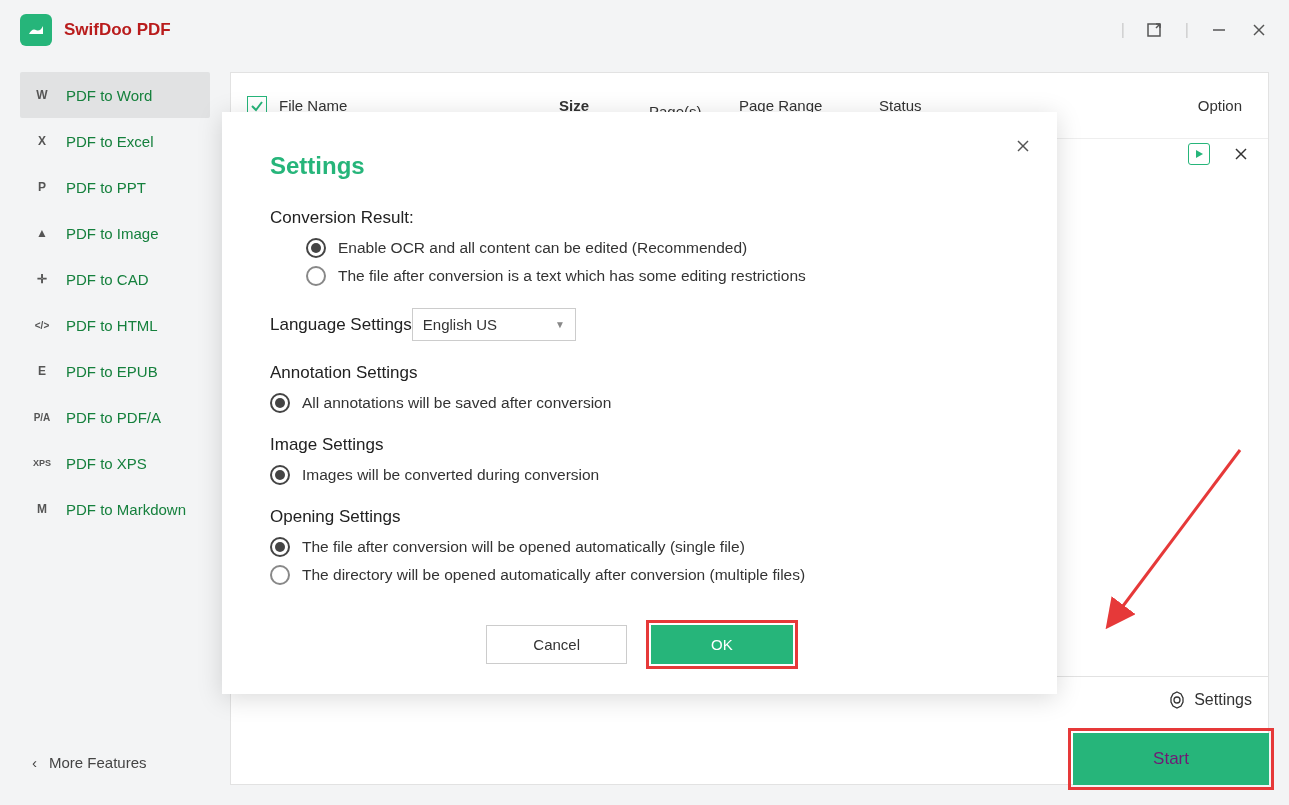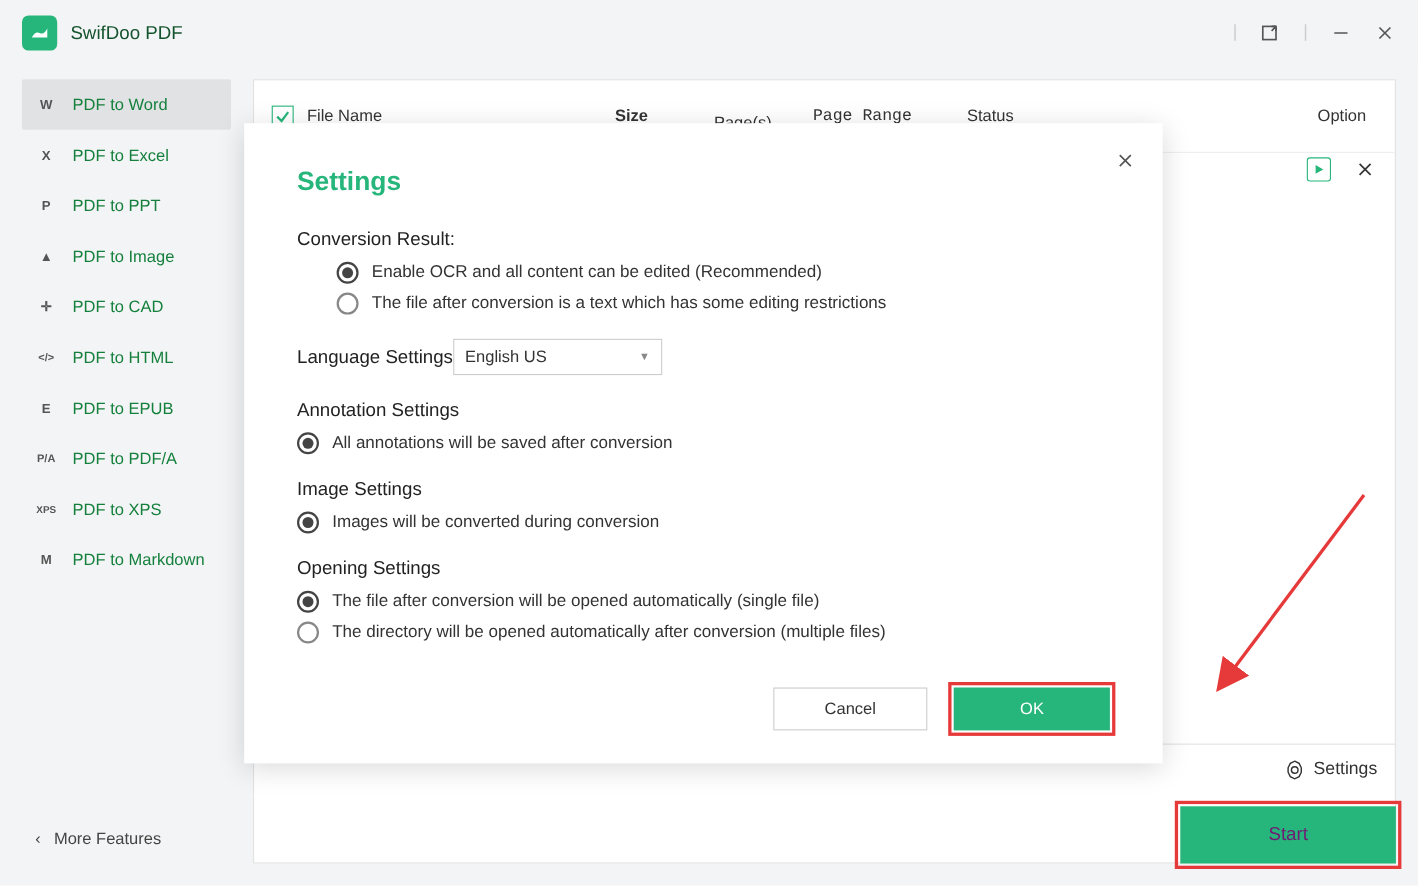--- a/index.html
+++ b/index.html
@@ -2,21 +2,21 @@
 <html><head>
 <meta charset="utf-8">
 <style>
 * { margin: 0; padding: 0; box-sizing: border-box; font-family: -apple-system, BlinkMacSystemFont, "Segoe UI", Arial, sans-serif; }
 body { background: #f3f4f5; width: 1289px; height: 805px; overflow: hidden; position: relative; }
 
 
 .titlebar { height: 60px; display: flex; align-items: center; padding: 0 20px; background: #f3f4f5; }
 .logo { width: 32px; height: 32px; background: #26b57a; border-radius: 6px; display: flex; align-items: center; justify-content: center; margin-right: 12px; }
 .logo svg { fill: white; }
-.app-title { font-size: 17px; color: #14532d; font-weight: 400; }
+.app-title { font-size: 17px; color: #b91c1c; font-weight: 700; }
 .titlebar-right { margin-left: auto; display: flex; align-items: center; gap: 20px; }
 .titlebar-icon { width: 20px; height: 20px; cursor: pointer; display: flex; align-items: center; justify-content: center; color: #555; }
 .titlebar-sep { color: #ccc; }
 
 
 .main { display: flex; height: calc(100% - 60px); padding: 12px 20px 20px 20px; gap: 20px; }
 .sidebar { width: 190px; display: flex; flex-direction: column; }
 .sidebar-item { display: flex; align-items: center; padding: 14px 12px; cursor: pointer; border-radius: 2px; gap: 14px; }
 .sidebar-item.active { background: #e1e2e3; }
 .sidebar-icon { width: 20px; height: 18px; font-size: 12px; color: #555; display: flex; align-items: center; justify-content: center; font-weight: 600; }
@@ -25,21 +25,21 @@
 .more-features { display: flex; align-items: center; gap: 12px; padding: 14px 12px; cursor: pointer; font-size: 15px; color: #444; }
 
 
 .content { flex: 1; display: flex; flex-direction: column; background: white; border: 1px solid #e2e2e2; position: relative; }
 .table-header { display: flex; align-items: center; padding: 18px 16px; border-bottom: 1px solid #eee; font-size: 15px; color: #333; }
 .th-check { width: 20px; height: 20px; border: 1.5px solid #26b57a; display:flex; align-items:center; justify-content:center; margin-right: 12px; }
 .th-check svg { stroke: #26b57a; }
 .th-filename { flex: 0 0 280px; }
 .th-size { flex: 0 0 90px; font-weight: bold; }
 .th-pages { flex: 0 0 90px; margin-top: 12px; }
-.th-range { flex: 0 0 140px; font-family: Liberation Mono, monospace; }
+.th-range { flex: 0 0 140px; }
 .th-status { flex: 0 0 100px; }
 .th-option { margin-left: auto; padding-right: 10px; }
 
 .row-icons { position: absolute; right: 16px; top: 70px; display: flex; gap: 20px; align-items: center; }
 .row-icon { width: 22px; height: 22px; cursor: pointer; display:flex; align-items:center; justify-content:center; }
 
 
 .bottombar { position: absolute; left: 230px; right: 20px; bottom: 20px; display: flex; flex-direction: column; gap: 10px; }
 .settings-row { display: flex; align-items: center; padding: 14px 16px; border: 1px solid #e2e2e2; border-bottom: none; background: white; }
 .settings-link { margin-left: auto; display: flex; align-items: center; gap: 8px; font-size: 16px; color: #333; cursor: pointer; }
@@ -52,22 +52,22 @@
 .modal { position: absolute; left: 222px; top: 112px; width: 835px; background: white; box-shadow: 0 4px 24px rgba(0,0,0,0.15); padding: 40px 48px 30px 48px; pointer-events: auto; }
 .modal-close { position: absolute; top: 24px; right: 24px; cursor: pointer; width: 20px; height: 20px; display:flex;align-items:center;justify-content:center; color:#555;}
 .modal-title { color: #26b57a; font-size: 24px; font-weight: 600; margin-bottom: 28px; }
 .section-title { font-size: 17px; font-weight: 400; color: #222; margin-top: 22px; margin-bottom: 10px; }
 .radio-row { display: flex; align-items: center; gap: 12px; margin: 8px 0 8px 36px; font-size: 15.5px; color: #333; cursor: pointer; }
 .radio-row.tight { margin-left: 0; }
 .radio { width: 20px; height: 20px; border: 2px solid #888; border-radius: 50%; display: flex; align-items: center; justify-content: center; flex-shrink: 0; }
 .radio.checked { border-color: #444; }
 .radio.checked::after { content: ''; width: 10px; height: 10px; background: #444; border-radius: 50%; }
 .lang-row { display: flex; align-items: center; margin-top: 22px; }
-.lang-select { border: 1px solid #ccc; padding: 7px 10px; width: 190px; display: flex; justify-content: space-between; align-items: center; font-size: 15px; color: #333; cursor: pointer; }
-.modal-buttons { display: flex; justify-content: flex-end; gap: 24px; margin-top: 40px; }
+.lang-select { border: 1px solid #ccc; padding: 7px 10px; width: 164px; display: flex; justify-content: space-between; align-items: center; font-size: 15px; color: #333; cursor: pointer; }
+.modal-buttons { display: flex; justify-content: center; gap: 24px; margin-top: 40px; }
 .btn-cancel { background: white; border: 1px solid #ccc; padding: 10px 46px; font-size: 15px; cursor: pointer; color: #333; }
 .btn-ok { background: #26b57a; border: none; color: white; padding: 2px 60px; font-size: 15px; cursor: pointer; }
 
 
 .arrow { position: absolute; pointer-events: none; }
 </style>
 </head>
 <body>
 
 <div class="titlebar">

